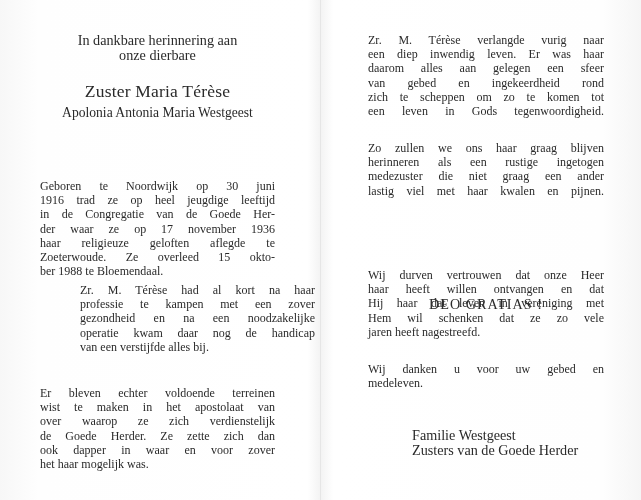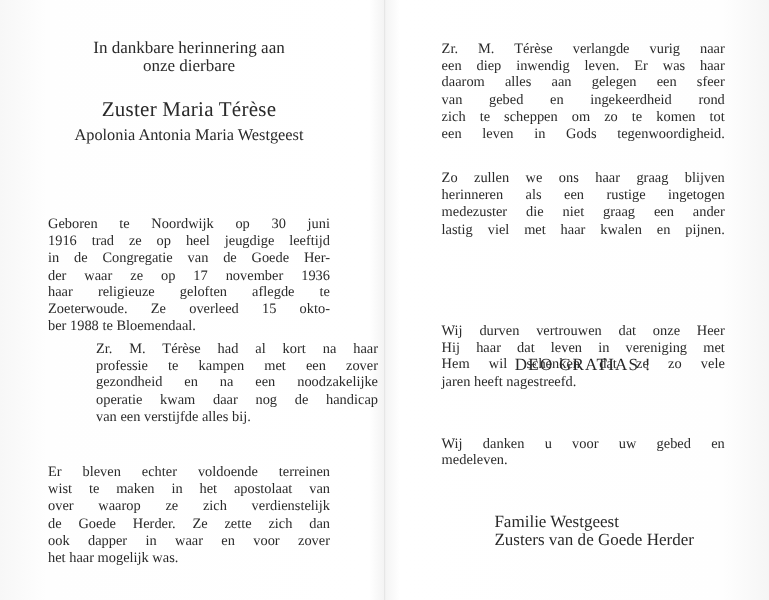--- a/index.html
+++ b/index.html
@@ -91,20 +91,21 @@
 
     <div class="para" style="top:141px; width:236px;">
       <span>Zo zullen we ons haar graag blijven</span>
       <span>herinneren als een rustige ingetogen</span>
       <span>medezuster die niet graag een ander</span>
       <span>lastig viel met haar kwalen en pijnen.</span>
     </div>
 
     <div class="para" style="top:224px; width:236px;margin-top:44px;">
       <span>Wij durven vertrouwen dat onze Heer</span>
+      <span>haar heeft willen ontvangen en dat</span>
       <span>Hij haar dat leven in vereniging met</span>
       <span>Hem wil schenken dat ze zo vele</span>
       <span class="last">jaren heeft nagestreefd.</span>
     </div>
 
     <div class="deo">DEO GRATIAS !</div>
 
     <div class="para" style="top:362px; width:236px;">
       <span>Wij danken u voor uw gebed en</span>
       <span class="last">medeleven.</span>

